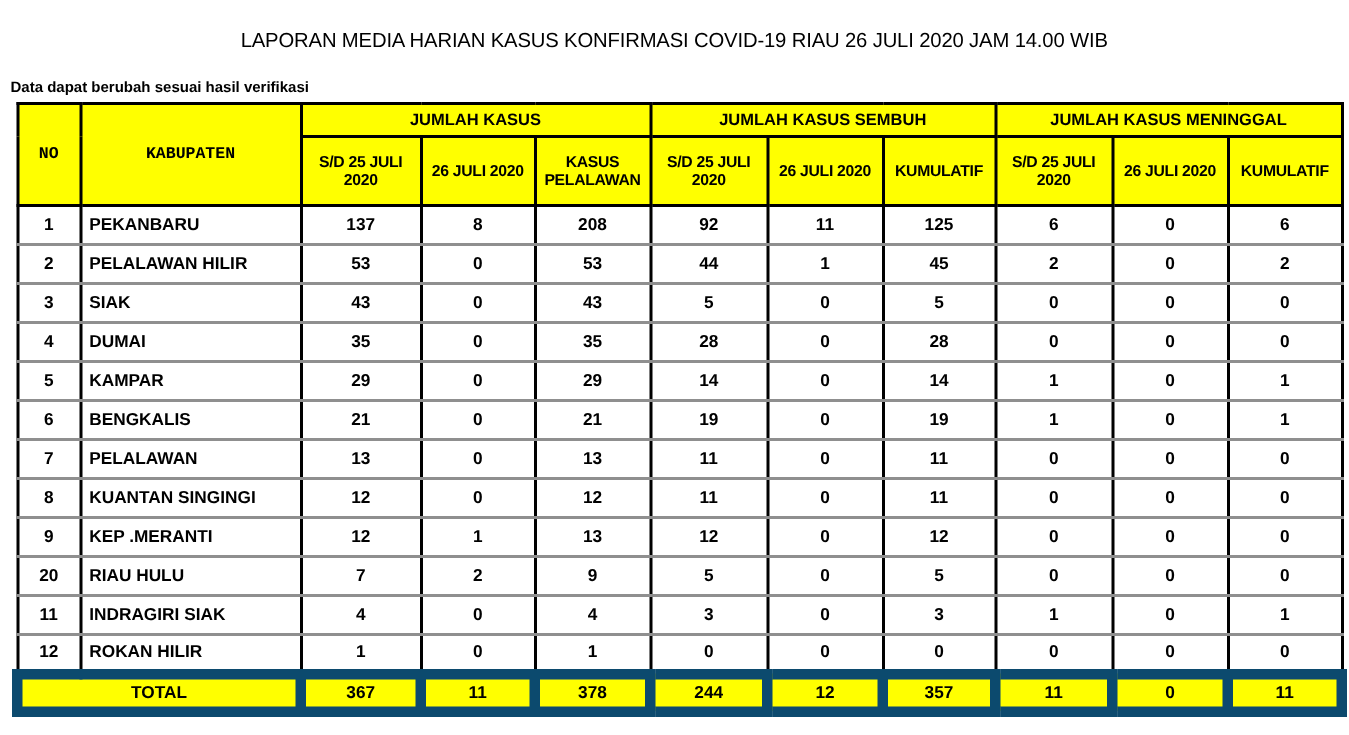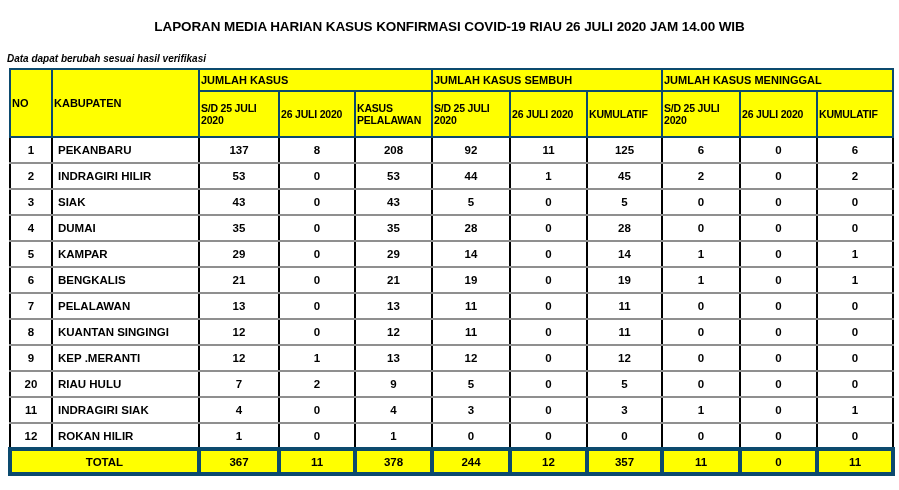--- a/index.html
+++ b/index.html
@@ -10,69 +10,68 @@
     color: #000000;
     font-family: "Liberation Sans", sans-serif;
     position: relative;
     overflow: hidden;
   }
   .title {
     position: absolute;
     top: 19px; left: 0; width: 899px;
     text-align: center;
     font-size: 13.5px;
-    font-weight: bold;
+    font-weight: normal;
     letter-spacing: -0.1px;
   }
   .note {
     position: absolute;
     top: 53px; left: 7px;
     font-size: 10px;
     font-weight: bold;
-    font-style: italic;
   }
   table.report {
     position: absolute;
     top: 68px; left: 8px;
     width: 883px;
     border-collapse: collapse;
     table-layout: fixed;
     border: 2px solid #000;
   }
   table.report th {
     background: #FFFF00;
-    border: 2px solid #0c4a6e;
-    font-weight: bold;
-    text-align: left;
+    border: 2px solid #000000;
+    font-weight: bold;
+    text-align: center;
     vertical-align: middle;
     padding: 1px 1px;
     line-height: 1.15;
   }
   tr.group-row th { font-size: 11px; height: 22px; }
   tr.sub-row th   { font-size: 10.5px; height: 46px; letter-spacing: -0.2px; }
-  th.corner { font-size: 11px; }
+  th.corner { font-size: 11px; font-family: Liberation Mono, monospace; }
   tbody td {
     background: #ffffff;
     border-left: 2px solid #000;
     border-right: 2px solid #000;
     border-top: 2px solid #8f8f8f;
     border-bottom: 2px solid #8f8f8f;
     font-size: 11.5px;
     font-weight: bold;
     text-align: center;
     vertical-align: middle;
     height: 26px;
     padding: 0 2px;
   }
   tbody tr:first-child td { border-top-color: #000; }
   tbody tr:last-child td  { border-bottom-color: #000; }
   tbody td.kab { text-align: left; padding-left: 5px; border-radius: 12px; }
   tfoot td {
     background: #FFFF00;
-    border: 4px solid #0c4a6e;
+    border: 7px solid #0c4a6e;
     font-size: 11.5px;
     font-weight: bold;
     text-align: center;
     vertical-align: middle;
     height: 25px;
     padding: 0 2px;
   }
 </style>
 </head>
 <body>
@@ -123,21 +122,21 @@
         <td>208</td>
         <td>92</td>
         <td>11</td>
         <td>125</td>
         <td>6</td>
         <td>0</td>
         <td>6</td>
       </tr>
       <tr>
         <td>2</td>
-        <td class="kab">INDRAGIRI HILIR</td>
+        <td class="kab">PELALAWAN HILIR</td>
         <td>53</td>
         <td>0</td>
         <td>53</td>
         <td>44</td>
         <td>1</td>
         <td>45</td>
         <td>2</td>
         <td>0</td>
         <td>2</td>
       </tr>

